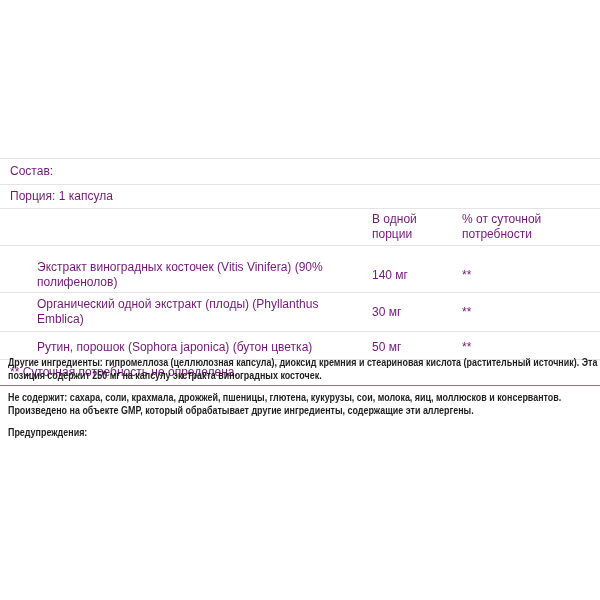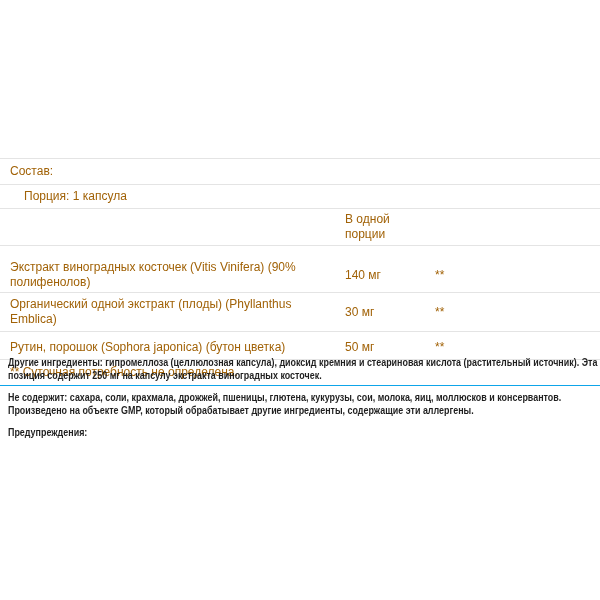--- a/index.html
+++ b/index.html
@@ -2,26 +2,26 @@
 <html><head>
 <meta charset="utf-8">
 <style>
   * { margin:0; padding:0; box-sizing:border-box; }
   html,body { width:600px; height:600px; background:#ffffff;
               font-family:"Liberation Sans", sans-serif; }
   .panel { position:relative; width:600px; height:600px; background:#fff; overflow:hidden; }
 
   
   .facts { position:absolute; top:158px; left:0; width:600px;
-           color:#a16207; font-size:12px; line-height:15px; }
+           color:#701a75; font-size:12px; line-height:15px; }
   .frow { border-top:1px solid #e4e4e4; padding:5px 10px; }
-  .frow.serving { padding:4px 24px; }
+  .frow.serving { padding:4px 10px; }
   .frow.header { padding:3px 10px; }
   .frow.last { border-bottom:1px solid #0ea5e9; }
-  .cols { display:flex; align-items:center; }
+  .cols { display:flex; align-items:center;margin-left:27px; }
   .c1 { flex:0 0 335px; padding-right:12px; }
   .c2 { flex:0 0 90px; padding-right:14px; }
   .c3 { flex:1 1 auto; }
   .c3 .wrapbox { display:inline-block; max-width:100px; }
   .frow.header .cols { align-items:flex-start; }
   .frow.r1 { padding-top:14px; padding-bottom:2px; }
   .frow.r2 { padding-top:4px; padding-bottom:4px; }
   .frow.r3 { padding-top:8px; padding-bottom:4px; }
   .frow.footnote { padding:5px 10px; }
 
@@ -44,20 +44,23 @@
     </div>
 
     <div class="frow serving">
       <span>Порция: 1 капсула</span>
     </div>
 
     <div class="frow header">
       <div class="cols">
         <div class="c1"></div>
         <div class="c2">В одной порции</div>
+        <div class="c3">
+          <span class="wrapbox">% от суточной потребности</span>
+        </div>
       </div>
     </div>
 
     <div class="frow r1">
       <div class="cols">
         <div class="c1">Экстракт виноградных косточек (Vitis Vinifera) (90% полифенолов)</div>
         <div class="c2">140 мг</div>
         <div class="c3">**</div>
       </div>
     </div>

